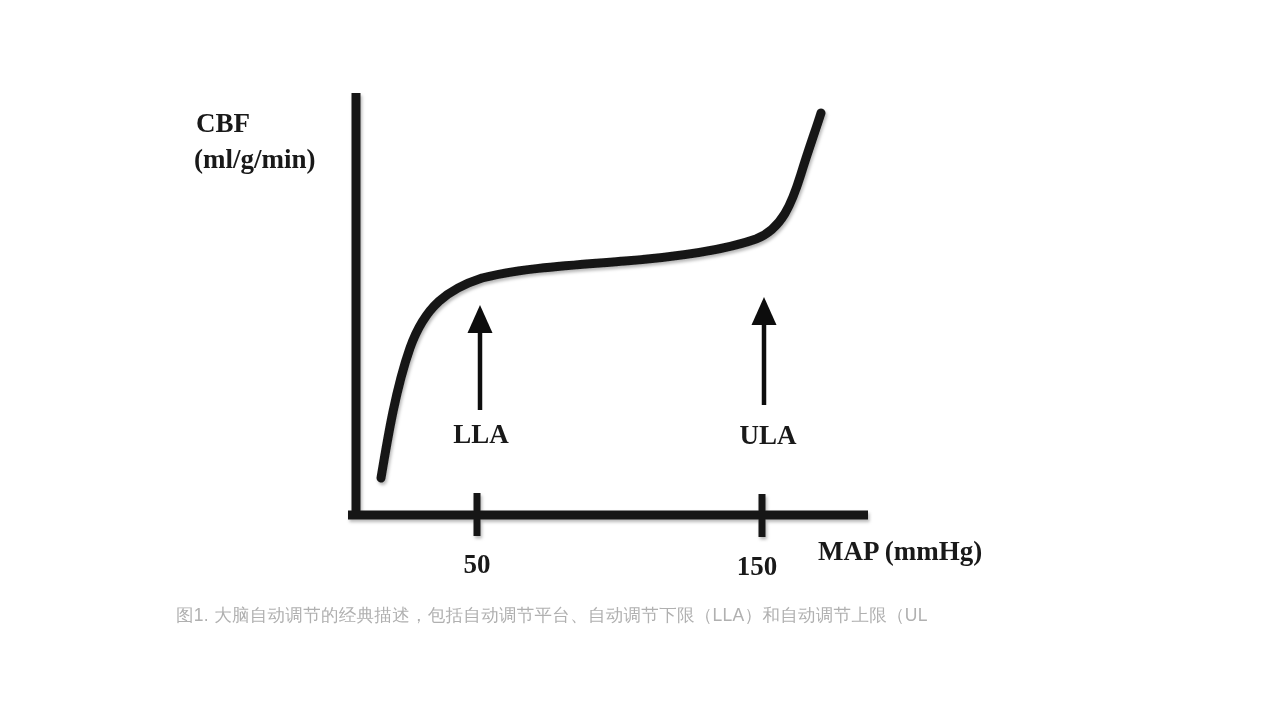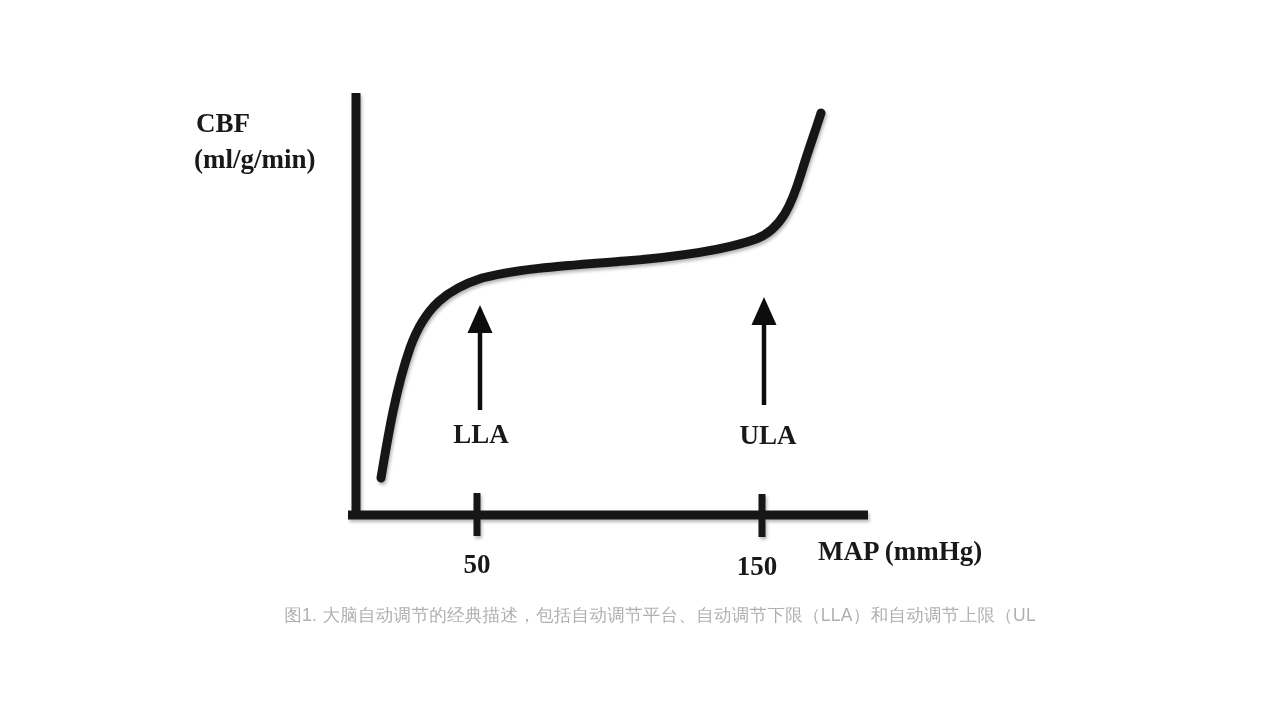--- a/index.html
+++ b/index.html
@@ -36,21 +36,20 @@
     top: 598px;
     width: 860px;
     color: #b0b0b0;
     font-size: 17.5px;
     line-height: 35px;
     font-family: "Liberation Sans", sans-serif;
     letter-spacing: 0.3px;
   }
   .caption div {
     white-space: nowrap;
-    text-align: right;
   }
 </style>
 </head>
 <body>
 
 <div class="page">
 
   <svg class="figure" viewBox="0 0 1280 720">
     <defs>
       <filter id="soft" x="-20%" y="-20%" width="140%" height="140%">

